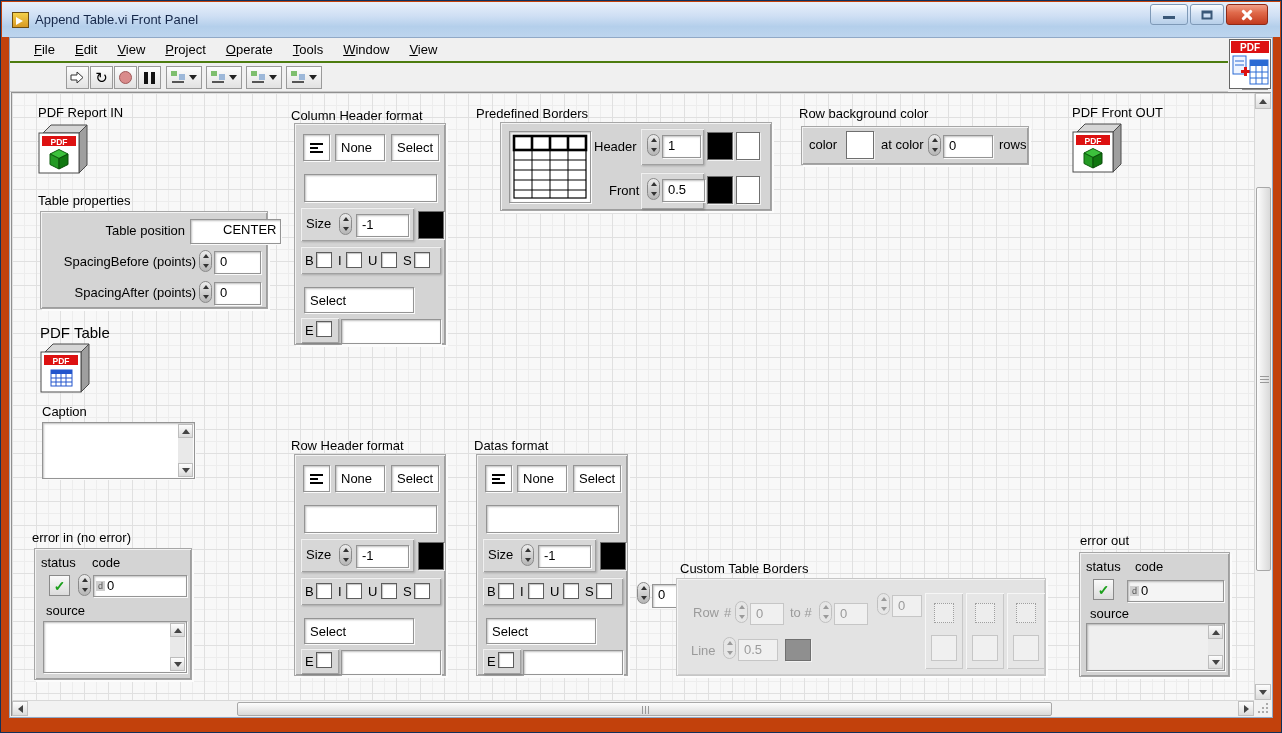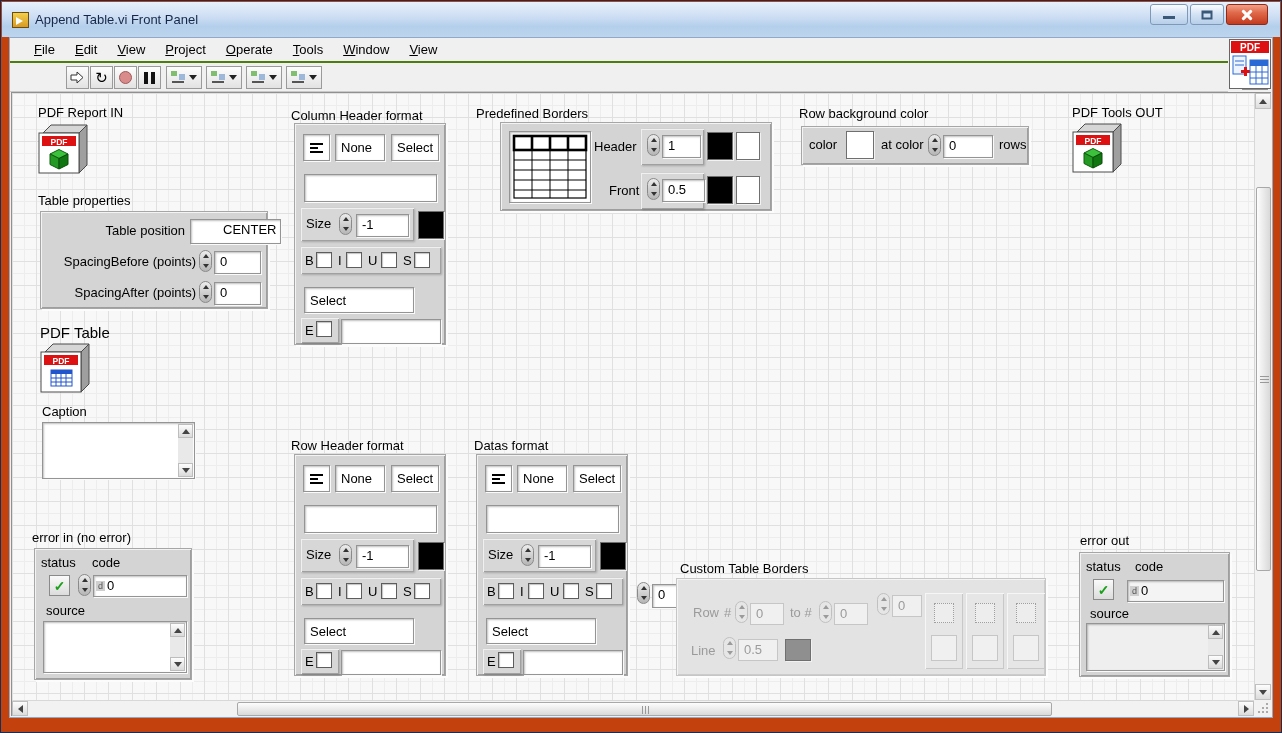--- a/index.html
+++ b/index.html
@@ -421,21 +421,21 @@
         <div class="swatch" style="left:44px;top:4px;width:28px;height:28px;background:#fff;"></div>
         <div class="inlbl" style="left:79px;top:10px;">at color</div>
         <div class="spin" style="left:126px;top:7px;">
             <i class="up"></i>
             <i class="dn"></i>
           </div>
         <div class="inbox" style="left:141px;top:8px;width:50px;height:23px;">0</div>
         <div class="inlbl" style="left:197px;top:10px;">rows</div>
       </div>
 
-      <div class="lvlabel" style="left:1060px;top:12px;">PDF Tools OUT</div>
+      <div class="lvlabel" style="left:1060px;top:12px;">PDF Front OUT</div>
       <div style="position:absolute;left:1058px;top:29px;">
         <svg width="54" height="52" viewBox="0 0 54 52">
           <polygon points="7,10 15,2 51,2 43,10" fill="#d6d6d6" stroke="#4a4a4a"></polygon>
           <polygon points="43,10 51,2 51,42 43,50" fill="#9f9f9f" stroke="#4a4a4a"></polygon>
           <rect x="3" y="10" width="40" height="40" fill="#fff" stroke="#4a4a4a"></rect>
           <rect x="6" y="13" width="34" height="10" fill="#dd1111"></rect>
           <text x="23" y="21.5" text-anchor="middle" font-size="8.5" font-weight="bold" fill="#fff">PDF</text>
           <g>
             <polygon points="14,31 23,26.5 32,31 23,35.5" fill="#3cc13c" stroke="#0e5e0e"></polygon>
             <polygon points="14,31 23,35.5 23,46 14,41.5" fill="#249a24" stroke="#0e5e0e"></polygon>

